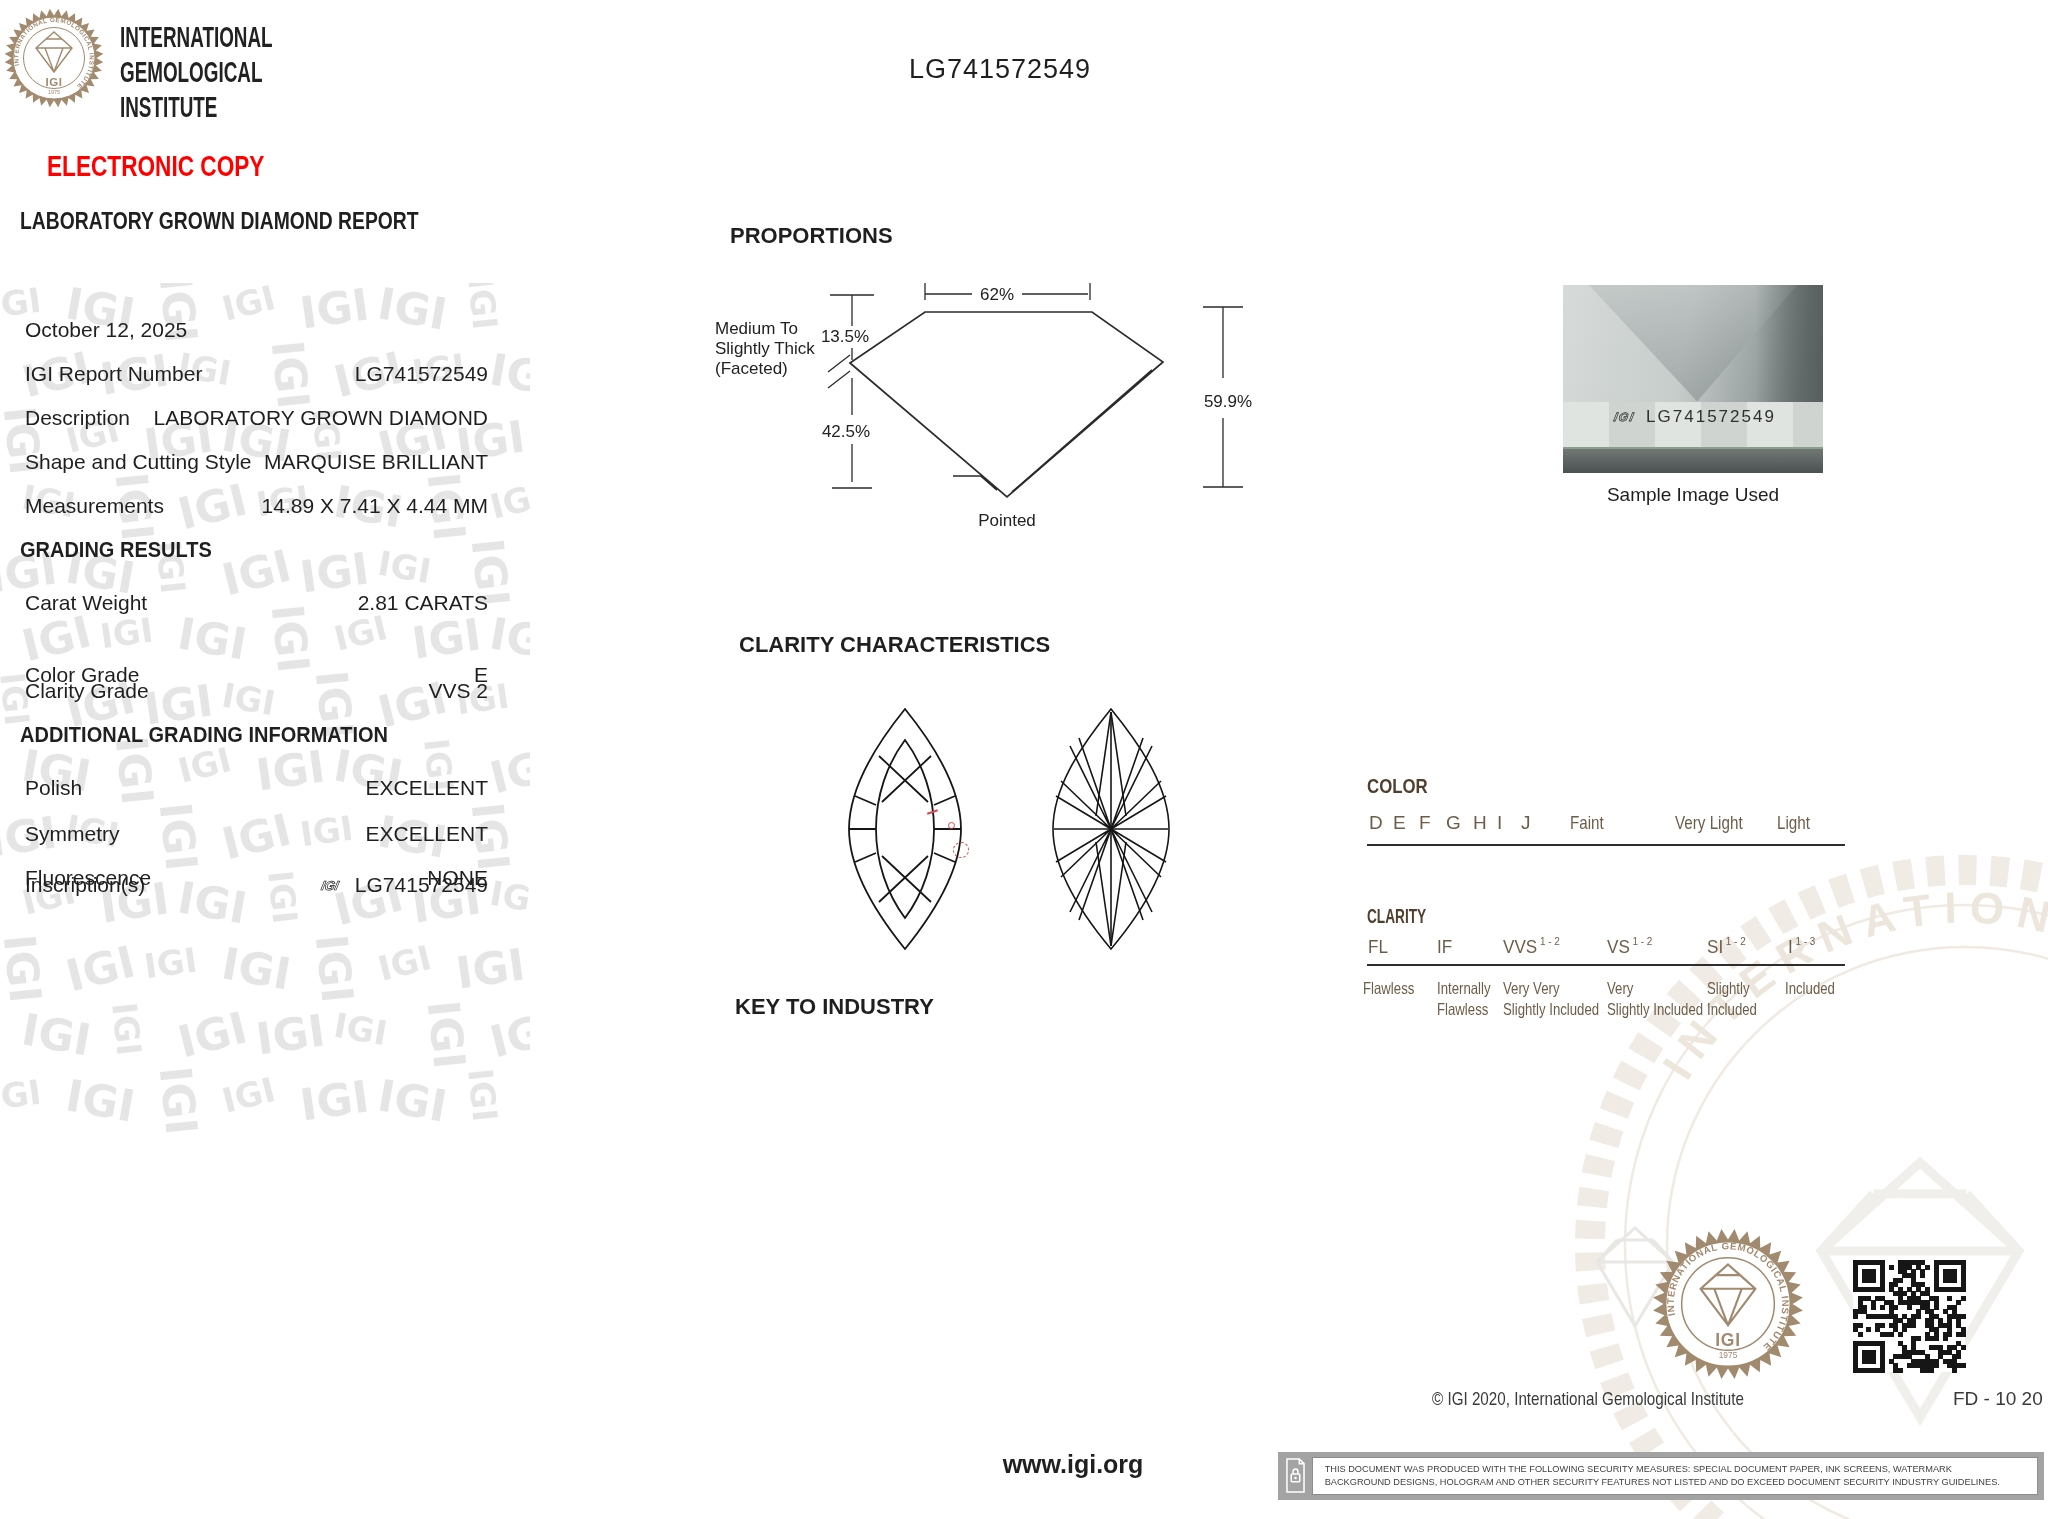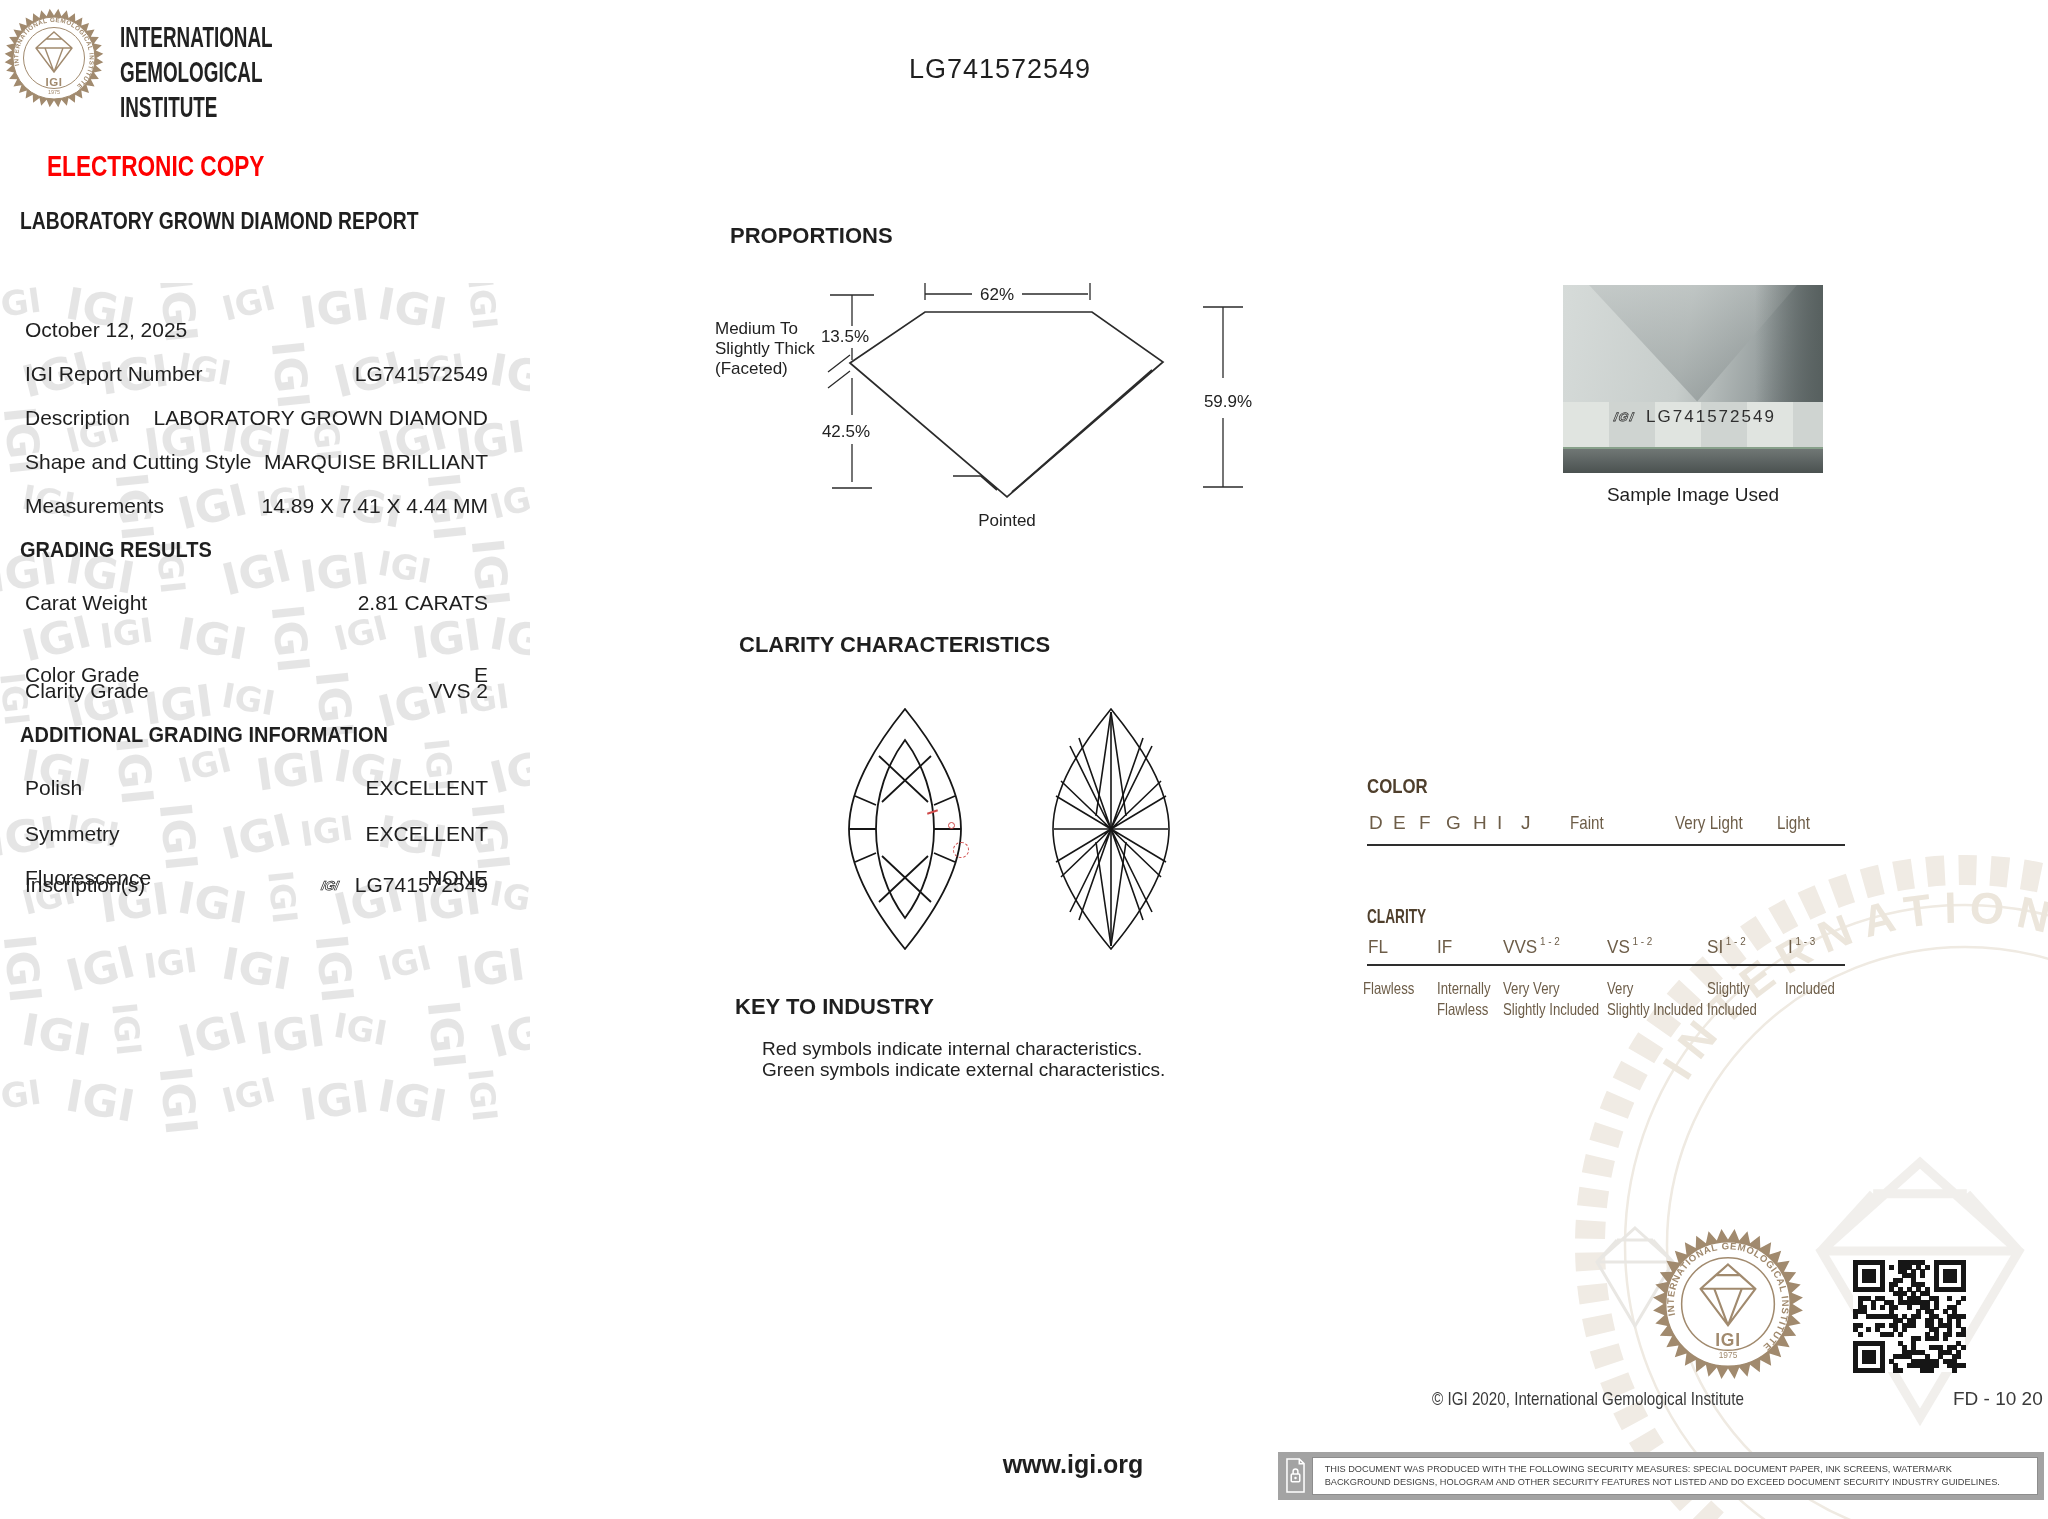--- a/index.html
+++ b/index.html
@@ -344,24 +344,20 @@
       <path d="M63,4 L63,238 M6,121 L120,121"></path>
       <path d="M63,4 L48,108 M63,4 L78,108 M63,238 L48,134 M63,238 L78,134"></path>
       <path d="M63,121 L22,38 M63,121 L31,30 M63,121 L104,38 M63,121 L95,30"></path>
       <path d="M63,121 L22,204 M63,121 L31,212 M63,121 L104,204 M63,121 L95,212"></path>
       <path d="M63,121 L8,88 M63,121 L13,73 M63,121 L118,88 M63,121 L113,73"></path>
       <path d="M63,121 L8,154 M63,121 L13,169 M63,121 L118,154 M63,121 L113,169"></path>
     </g>
   </svg>
 
   <div class="key-head">KEY TO INDUSTRY</div>
-  <div class="key-lines">
-    <div>Red symbols indicate internal characteristics.</div>
-    <div>Green symbols indicate external characteristics.</div>
-  </div>
 
   <div class="color-head">COLOR</div>
   <span class="cg" style="left:1369px">D</span>
   <span class="cg" style="left:1393px">E</span>
   <span class="cg" style="left:1419px">F</span>
   <span class="cg" style="left:1446px">G</span>
   <span class="cg" style="left:1473px">H</span>
   <span class="cg" style="left:1497px">I</span>
   <span class="cg" style="left:1521px">J</span>
   <span class="cg cond" style="left:1570px">Faint</span>

